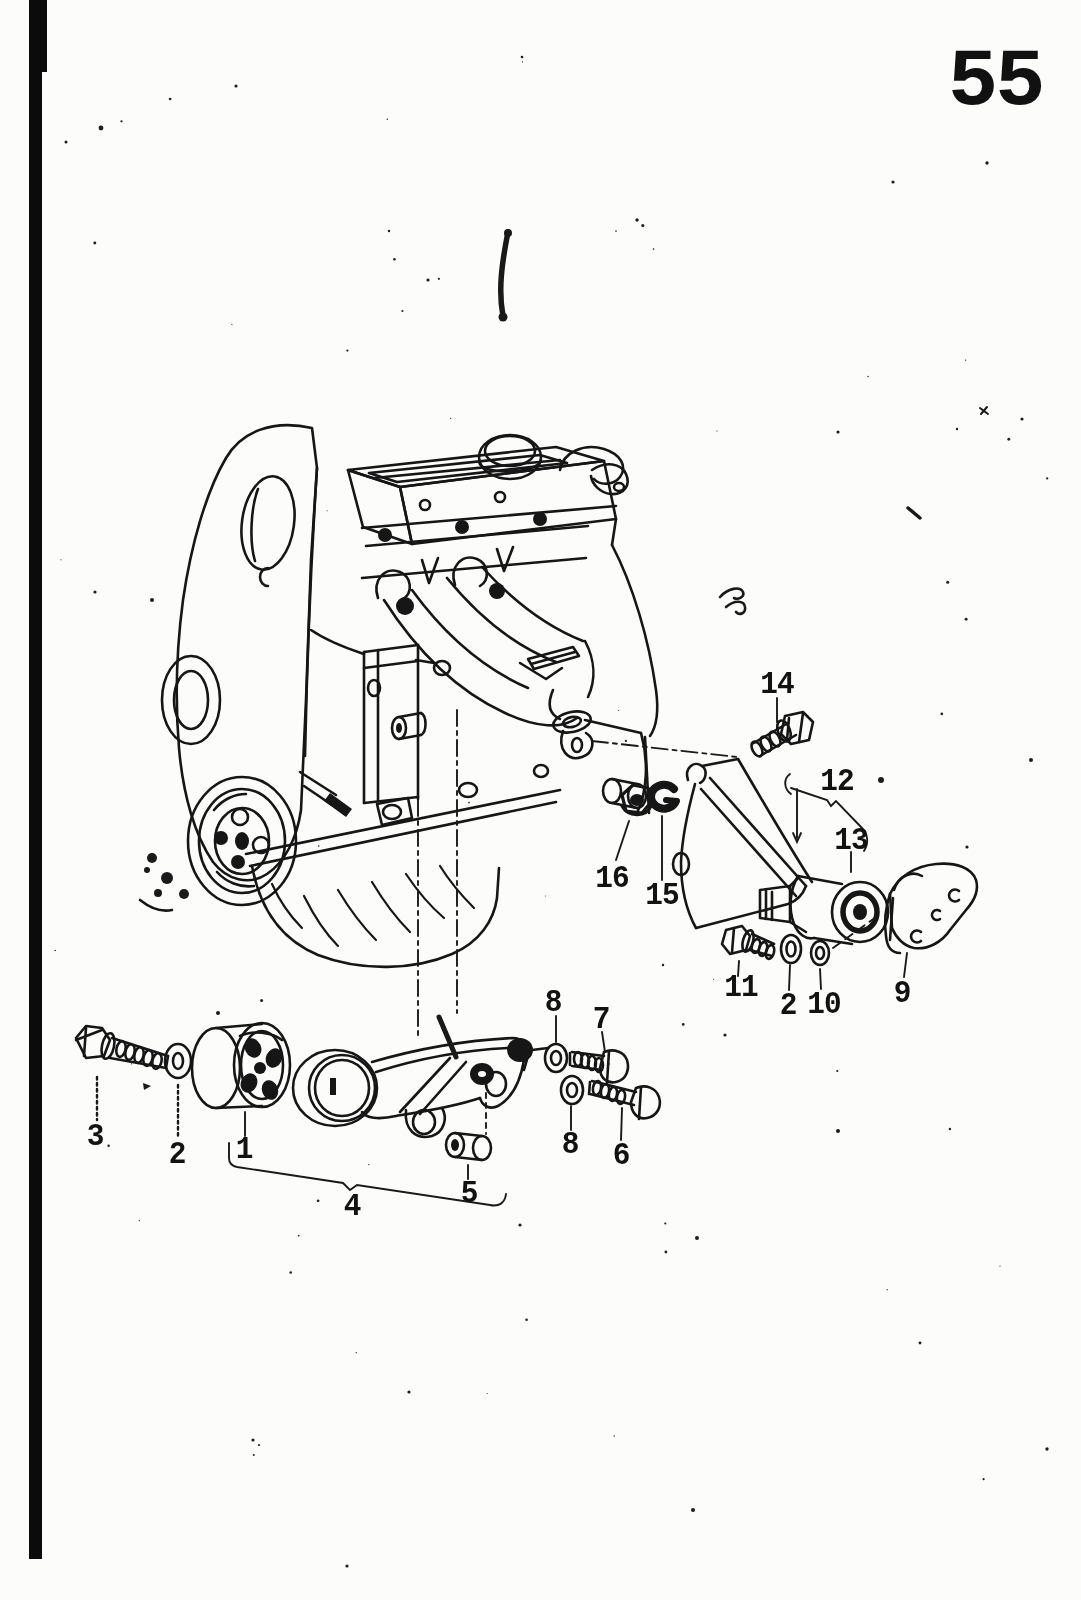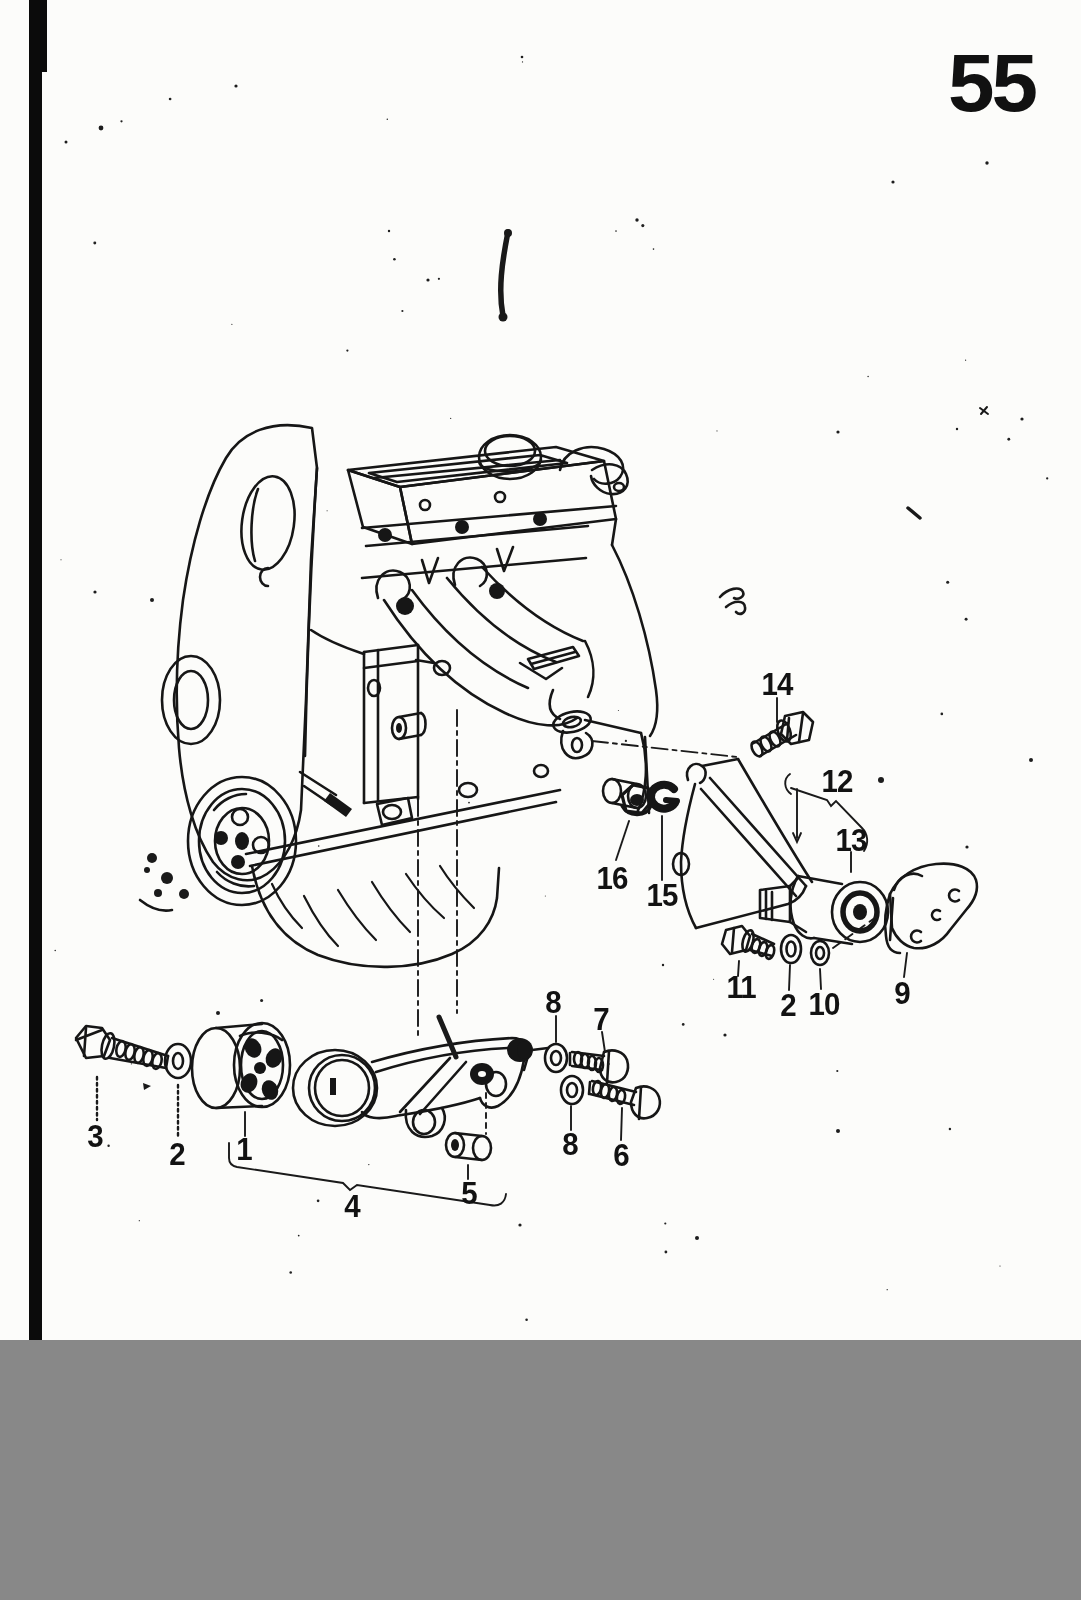--- a/index.html
+++ b/index.html
@@ -1,19 +1,19 @@
 <!DOCTYPE html>
 <html><head>
 <meta charset="utf-8">
 <style>
   html,body{margin:0;padding:0;background:#888;}
   .page{
-    position:relative;width:1081px;height:1340px;margin:0 auto;
+    position:relative;width:1081px;height:1600px;margin:0 auto;
     background:#fcfcfa;overflow:hidden;
-    font-family:Liberation Sans, sans-serif;color:#141414;
+    font-family:Liberation Mono, monospace;color:#141414;
   }
   .spine{position:absolute;left:29px;top:0;width:13px;height:1559px;background:#0b0b0b;}
   .spine-top{position:absolute;left:29px;top:0;width:18px;height:72px;background:#0b0b0b;}
   .page-number{
     position:absolute;left:948px;top:42px;width:110px;
     font-size:82px;font-weight:700;letter-spacing:-3px;color:#111;
     transform:scaleX(1.02);transform-origin:left top;line-height:1;
   }
   .callout{
     position:absolute;transform:translate(-50%,-50%) scaleX(0.95);

